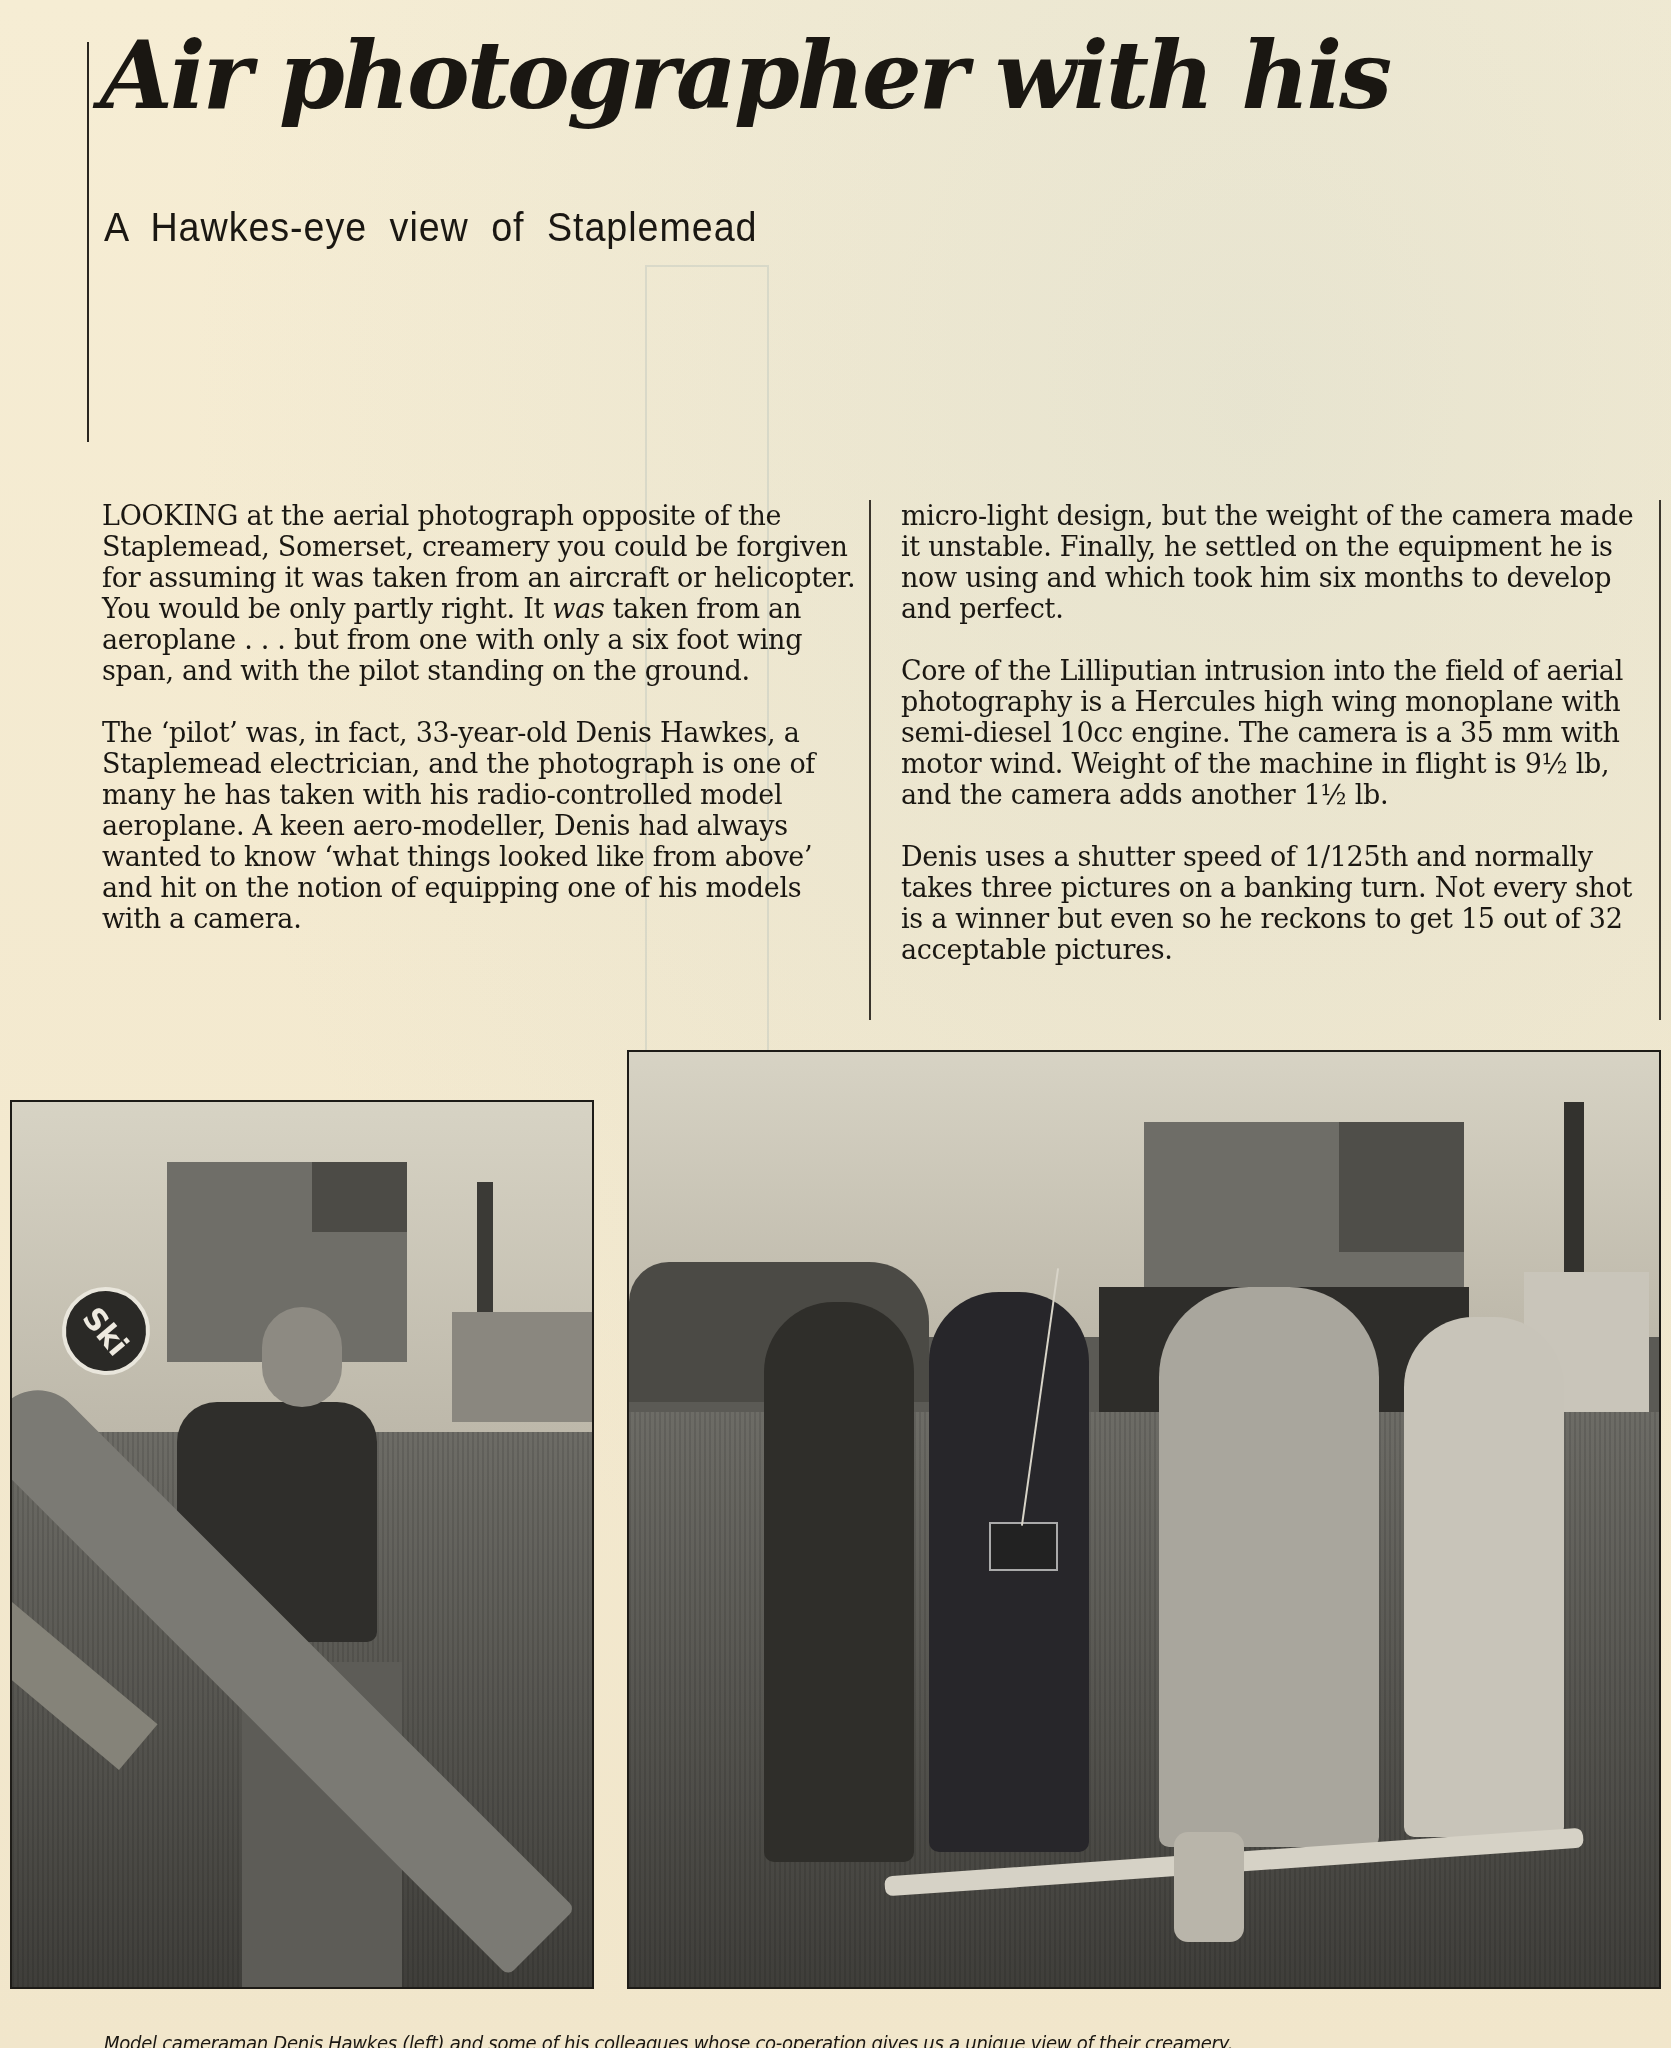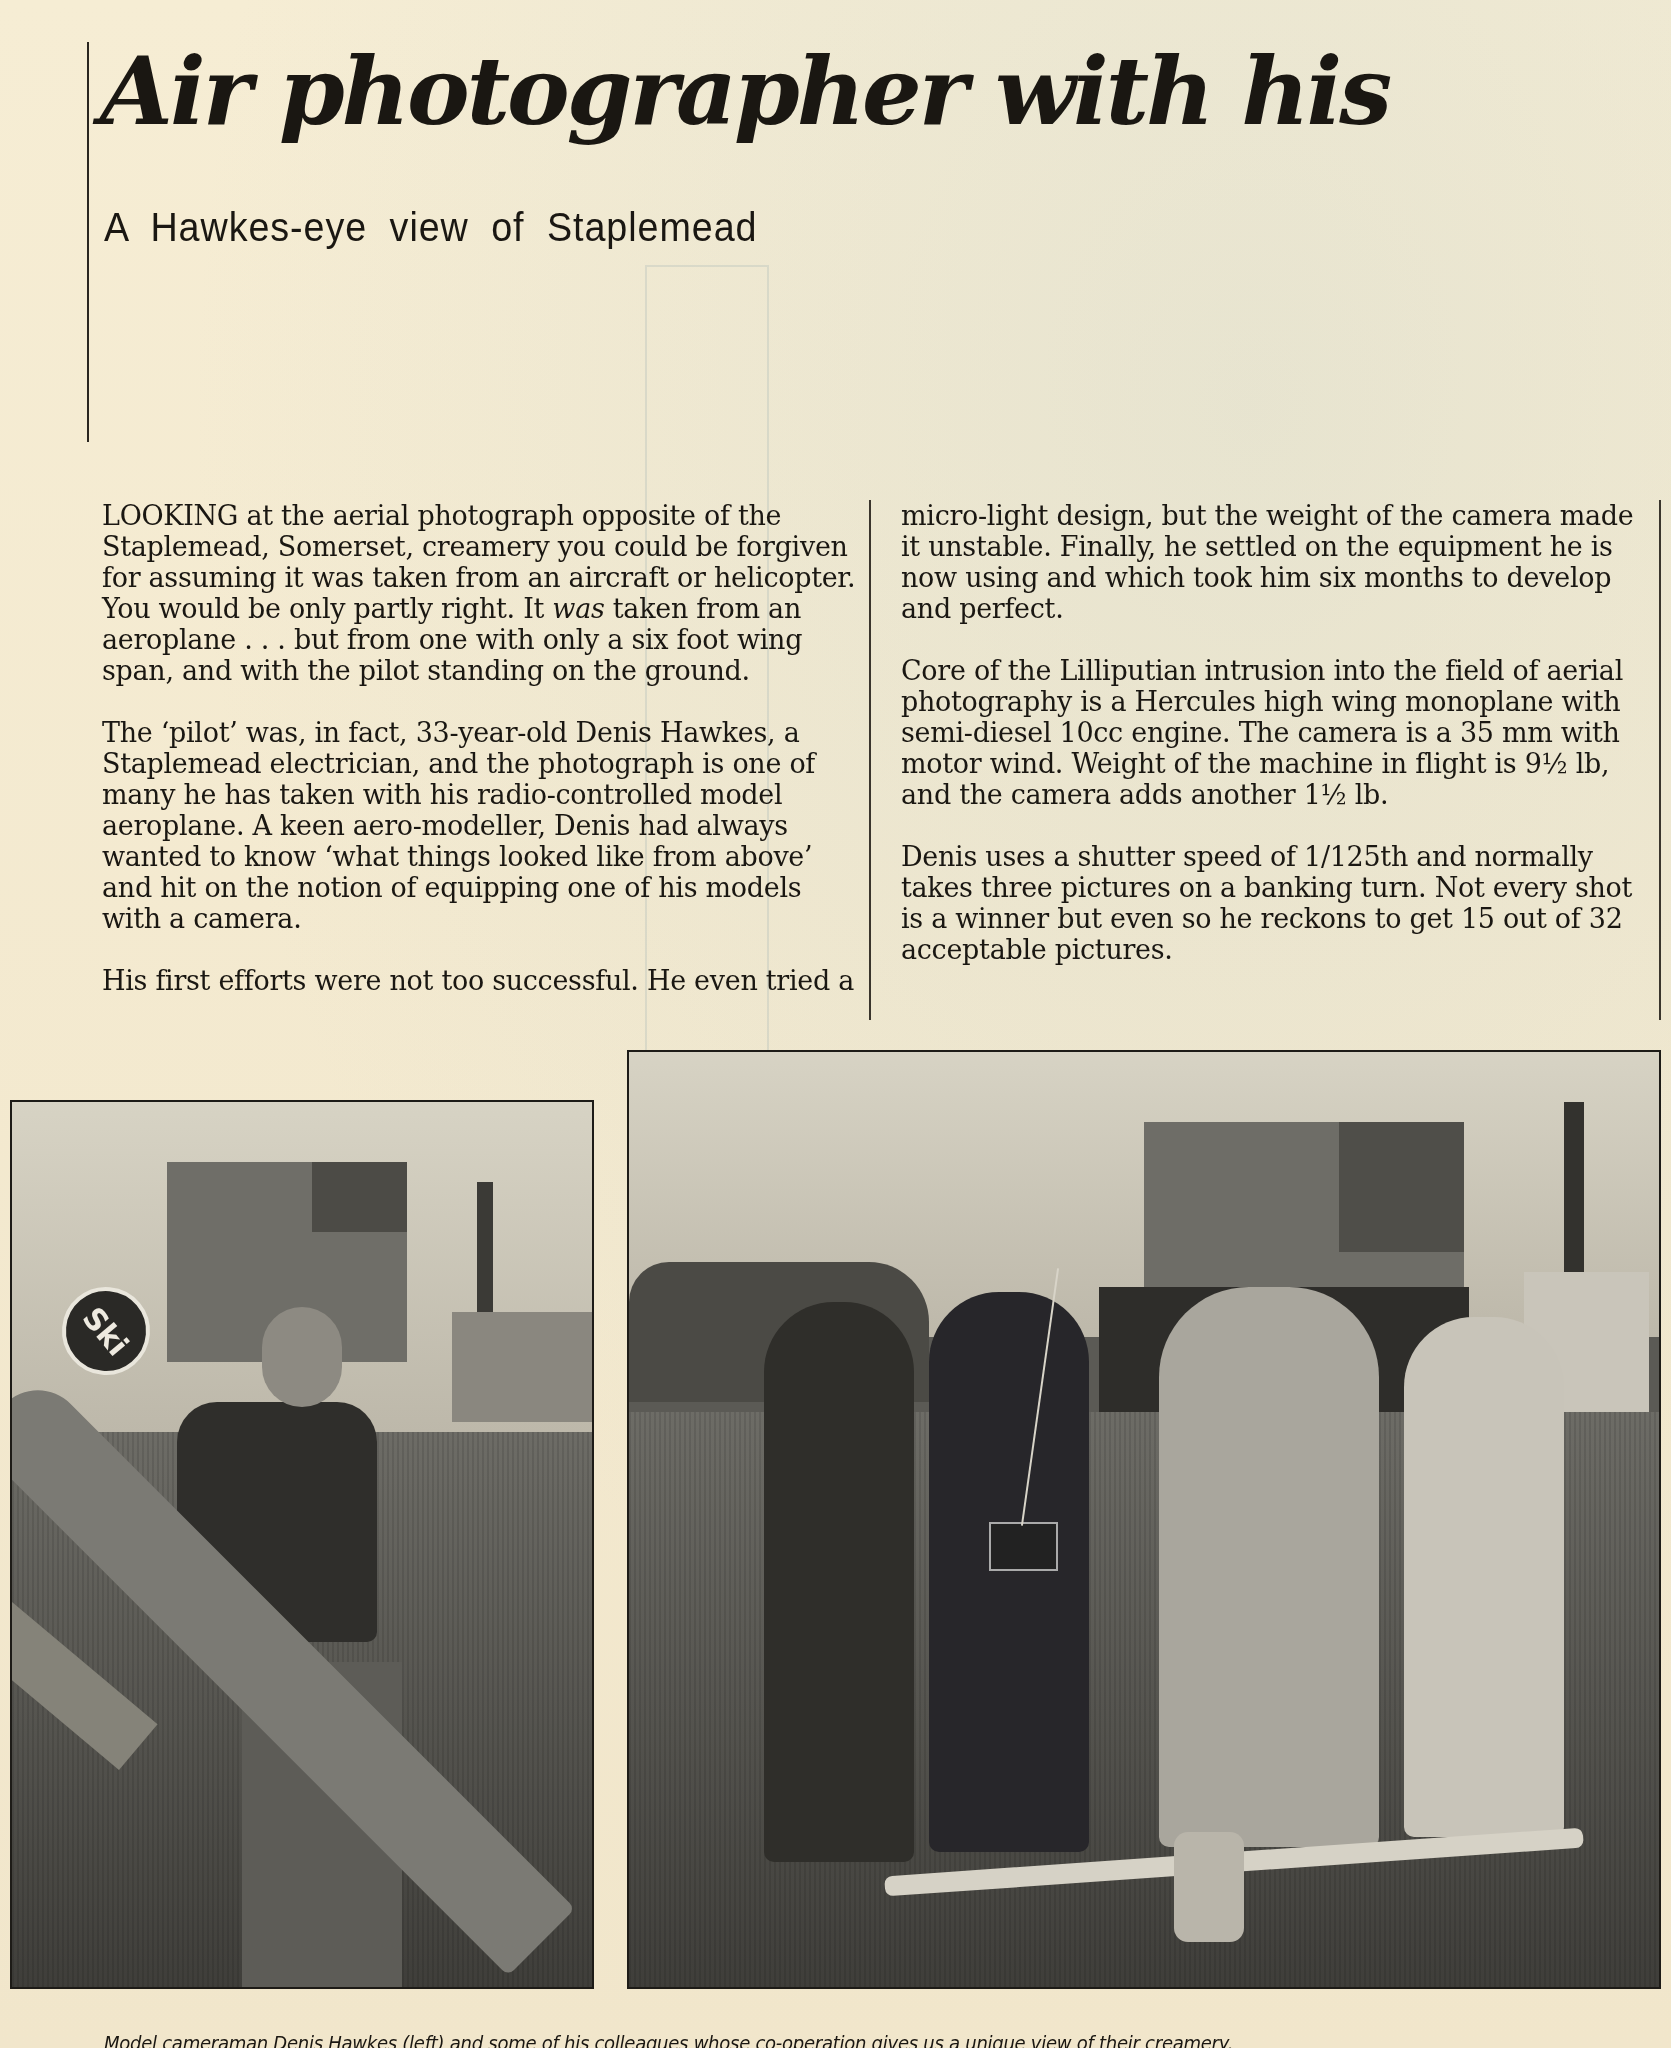--- a/index.html
+++ b/index.html
@@ -12,21 +12,21 @@
   .paper-tint {
     position:absolute; inset:0;
     background:
       radial-gradient(ellipse at 75% 20%, rgba(190,205,200,0.25), transparent 60%),
       linear-gradient(180deg, #f6edd4 0%, #f1e6cb 100%);
   }
   
   .bleed { position:absolute; color:rgba(150,170,175,0.28); font-family:"DejaVu Sans", sans-serif; font-weight:bold; }
   .rule-left { position:absolute; left:87px; top:42px; width:2px; height:400px; background:#2a2620; }
   .title {
-    position:absolute; left:100px; top:44px;
+    position:absolute; left:100px; top:28px;
     font-family:"DejaVu Serif", serif; font-style:italic; font-weight:bold;
     font-size:94px; letter-spacing:-3px; line-height:1; white-space:nowrap;
     transform:scaleX(1.0); transform-origin:left top;
   }
   .subtitle {
     position:absolute; left:104px; top:204px;
     font-family:"Liberation Sans Narrow","Liberation Sans", sans-serif;
     font-size:41px; letter-spacing:1px; word-spacing:12px; font-weight:normal;
     transform:scaleX(0.92); transform-origin:left top; white-space:nowrap;
   }
@@ -63,21 +63,20 @@
 <div class="bleed" style="left:645px;top:265px;width:120px;height:900px;border:2px solid rgba(150,170,175,0.25);"></div>
 
 <div class="rule-left"></div>
 
 <h1 class="title" style="margin:0;">Air photographer with his</h1>
 <div class="subtitle">A Hawkes-eye view of Staplemead</div>
 
 <div class="col col-left" id="colL">
     <p><span>LOOKING at the aerial photograph opposite of the Staplemead, Somerset, creamery you could be forgiven for assuming it was taken from an aircraft or helicopter. You would be only partly right. It </span><em>was</em><span> taken from an aeroplane . . . but from one with only a six foot wing span, and with the pilot standing on the ground.</span></p>
     <p><span>The ‘pilot’ was, in fact, 33-year-old Denis Hawkes, a Staplemead electrician, and the photograph is one of many he has taken with his radio-controlled model aeroplane. A keen aero-modeller, Denis had always wanted to know ‘what things looked like from above’ and hit on the notion of equipping one of his models with a camera.</span></p>
-    <p><span>His first efforts were not too successful. He even tried a</span></p>
   </div>
 <div class="col-rule" style="left:869px;top:500px;height:520px;"></div>
 <div class="col col-right" id="colR">
     <p><span>micro-light design, but the weight of the camera made it unstable. Finally, he settled on the equipment he is now using and which took him six months to develop and perfect.</span></p>
     <p><span>Core of the Lilliputian intrusion into the field of aerial photography is a Hercules high wing monoplane with semi-diesel 10cc engine. The camera is a 35 mm with motor wind. Weight of the machine in flight is 9½ lb, and the camera adds another 1½ lb.</span></p>
     <p><span>Denis uses a shutter speed of 1/125th and normally takes three pictures on a banking turn. Not every shot is a winner but even so he reckons to get 15 out of 32 acceptable pictures.</span></p>
   </div>
 <div class="col-rule" style="left:1659px;top:500px;height:520px;"></div>
 
 <div class="photo" style="left:10px;top:1100px;width:580px;height:885px;">

